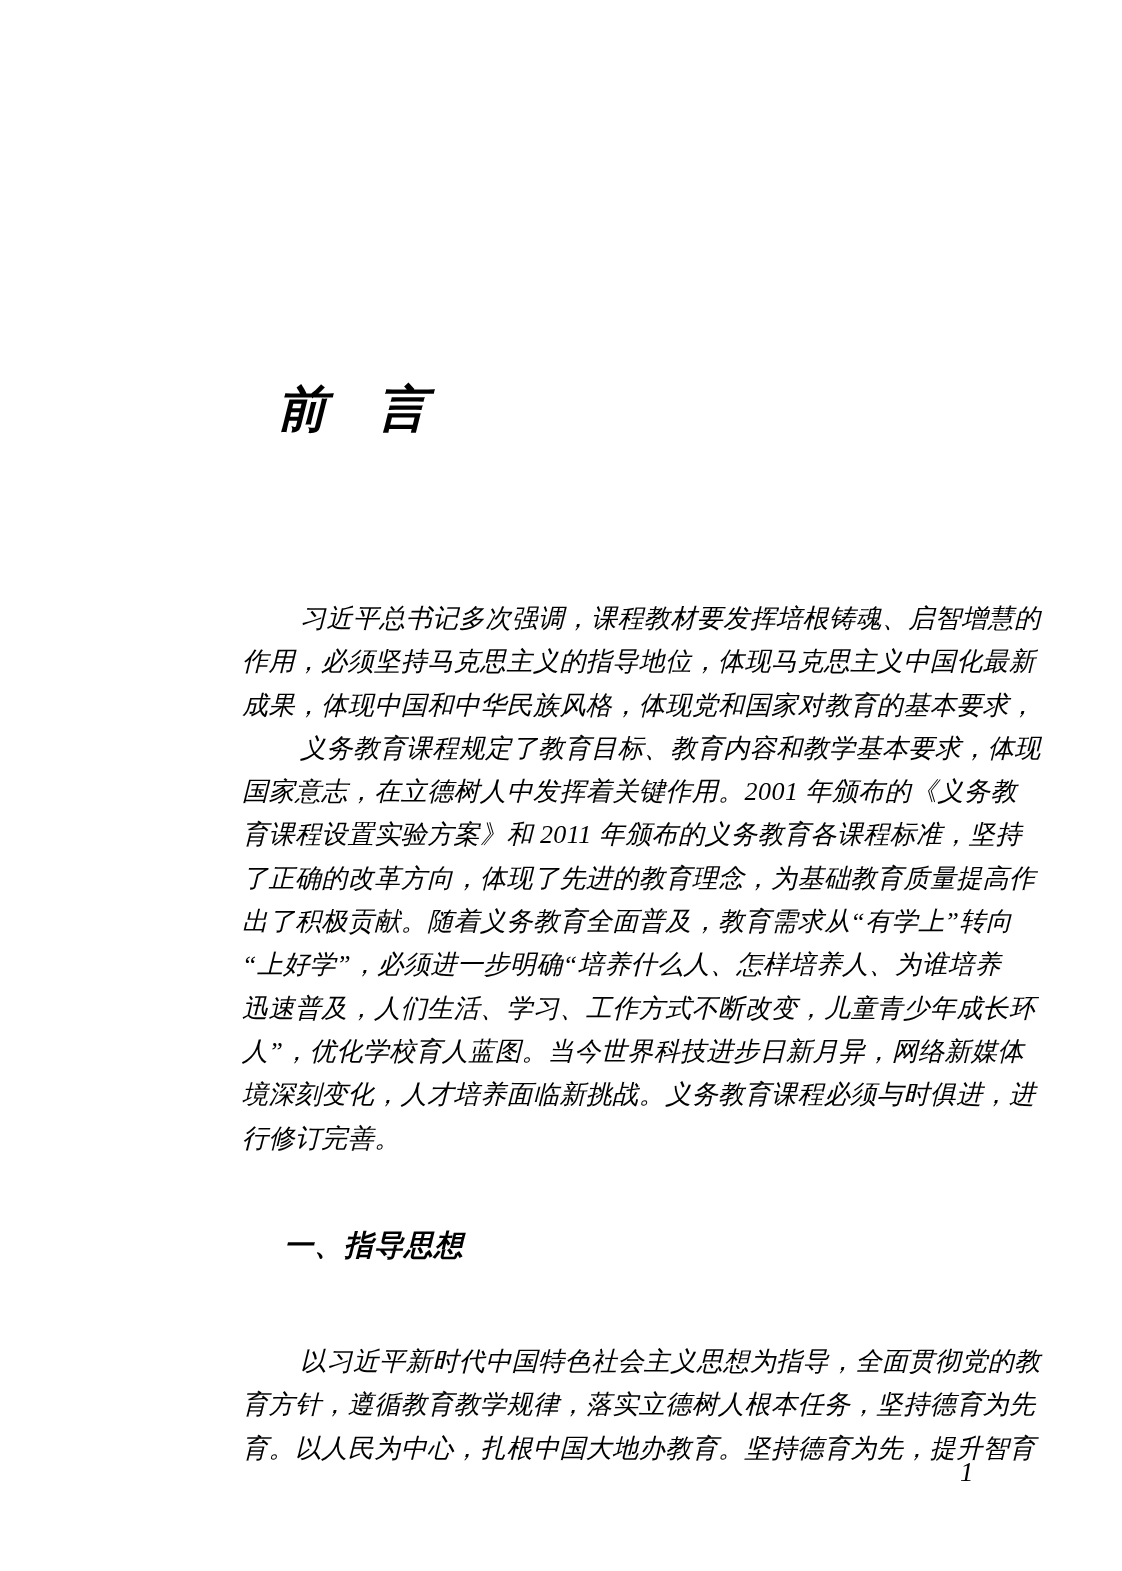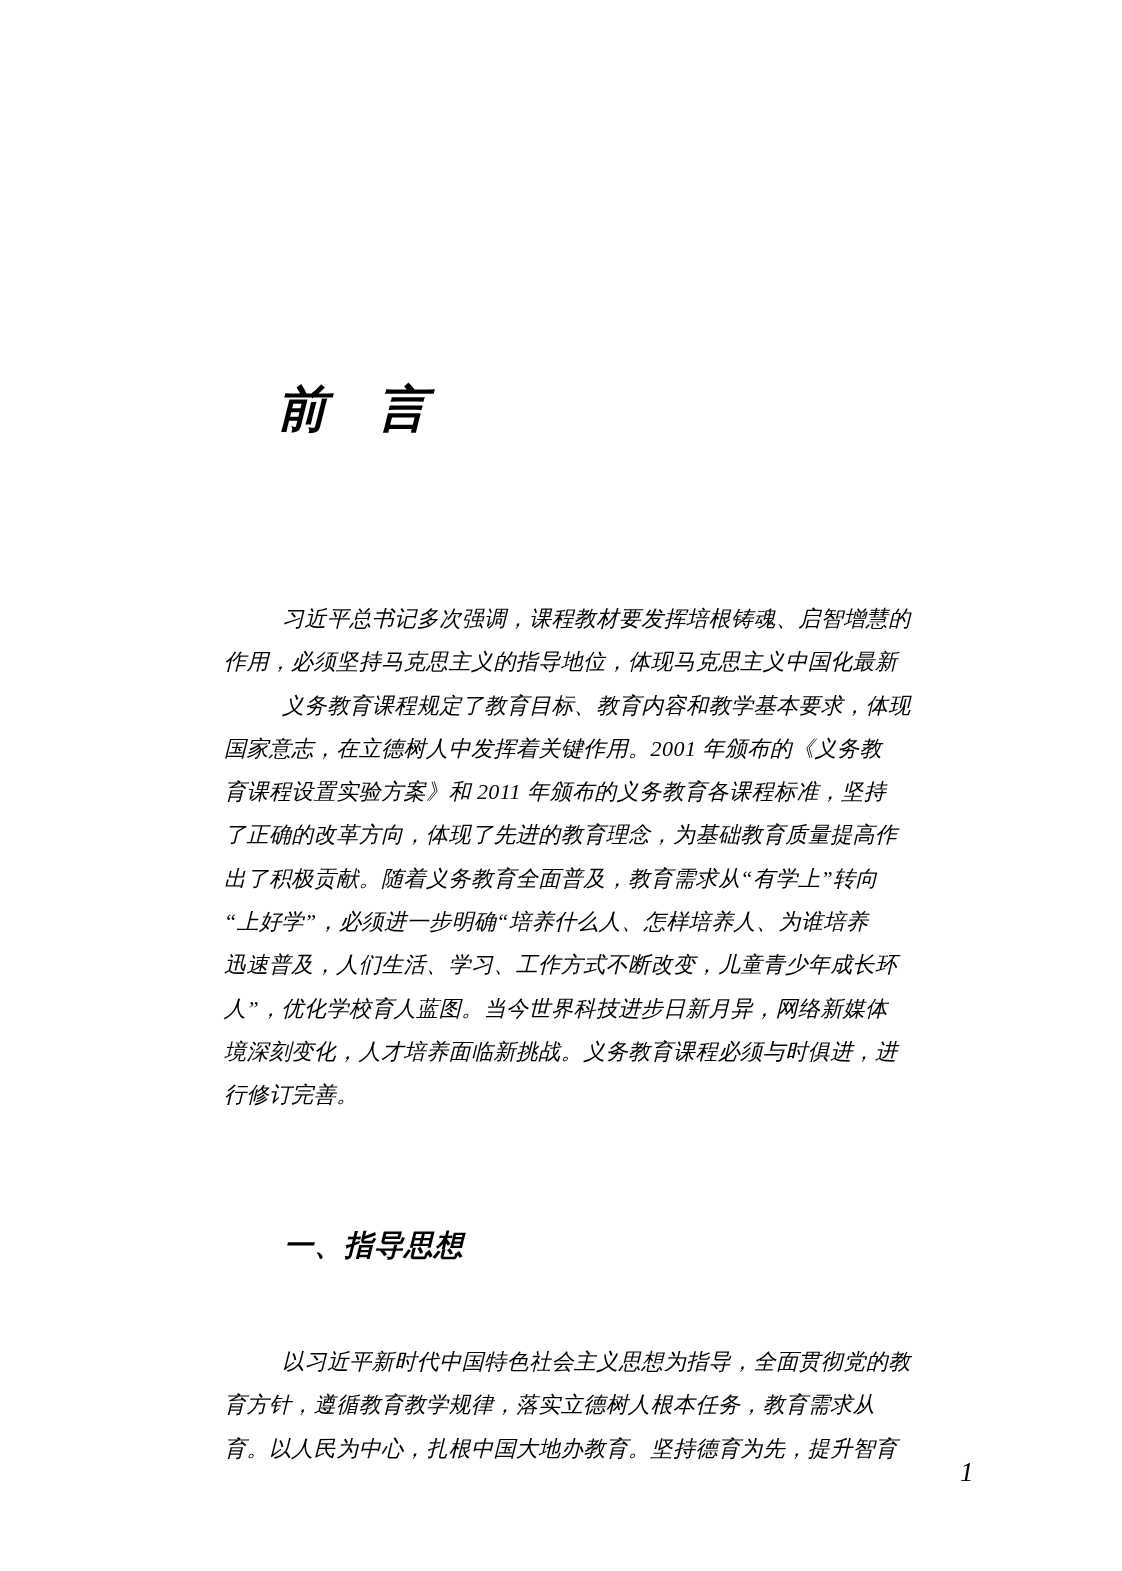--- a/index.html
+++ b/index.html
@@ -19,23 +19,23 @@
     top: 333px;
     font-size: 50px;
     font-weight: 700;
     line-height: 1.15;
     font-family: "Liberation Serif", serif;
     letter-spacing: 0;
     white-space: nowrap;
   }
   .body-text {
     position: absolute;
-    left: 160px;
+    left: 178px;
     width: 766px;
-    font-size: 22px;
+    font-size: 26px;
     letter-spacing: 0.45px;
     color: #000000;
   }
   .body-text .line {
     height: 43.3px;
     line-height: 43.3px;
     white-space: nowrap;
     overflow: visible;
   }
   .line.indent { text-indent: 58px; }
@@ -64,35 +64,36 @@
 </head>
 <body>
 
 <div class="page">
 
   <h1 class="doc-title">前　言</h1>
 
   <div class="body-text" id="body-main">
     <p class="line indent">习近平总书记多次强调，课程教材要发挥培根铸魂、启智增慧的</p>
     <p class="line">作用，必须坚持马克思主义的指导地位，体现马克思主义中国化最新</p>
+    <p class="line">成果，体现中国和中华民族风格，体现党和国家对教育的基本要求，</p>
     <p class="line indent">义务教育课程规定了教育目标、教育内容和教学基本要求，体现</p>
     <p class="line">国家意志，在立德树人中发挥着关键作用。2001 年颁布的《义务教</p>
     <p class="line">育课程设置实验方案》和 2011 年颁布的义务教育各课程标准，坚持</p>
     <p class="line">了正确的改革方向，体现了先进的教育理念，为基础教育质量提高作</p>
     <p class="line">出了积极贡献。随着义务教育全面普及，教育需求从“有学上”转向</p>
     <p class="line">“上好学”，必须进一步明确“培养什么人、怎样培养人、为谁培养</p>
     <p class="line">迅速普及，人们生活、学习、工作方式不断改变，儿童青少年成长环</p>
     <p class="line">人”，优化学校育人蓝图。当今世界科技进步日新月异，网络新媒体</p>
     <p class="line">境深刻变化，人才培养面临新挑战。义务教育课程必须与时俱进，进</p>
     <p class="line">行修订完善。</p>
   </div>
 
   <h2 class="section-heading">一、指导思想</h2>
 
   <div class="body-text" id="body-sec1">
     <p class="line indent">以习近平新时代中国特色社会主义思想为指导，全面贯彻党的教</p>
-    <p class="line">育方针，遵循教育教学规律，落实立德树人根本任务，教育需求从</p>
+    <p class="line">育方针，遵循教育教学规律，落实立德树人根本任务，坚持德育为先</p>
     <p class="line">育。以人民为中心，扎根中国大地办教育。坚持德育为先，提升智育</p>
   </div>
 
   <div class="page-number">1</div>
 
 </div>
 
 </body></html>

